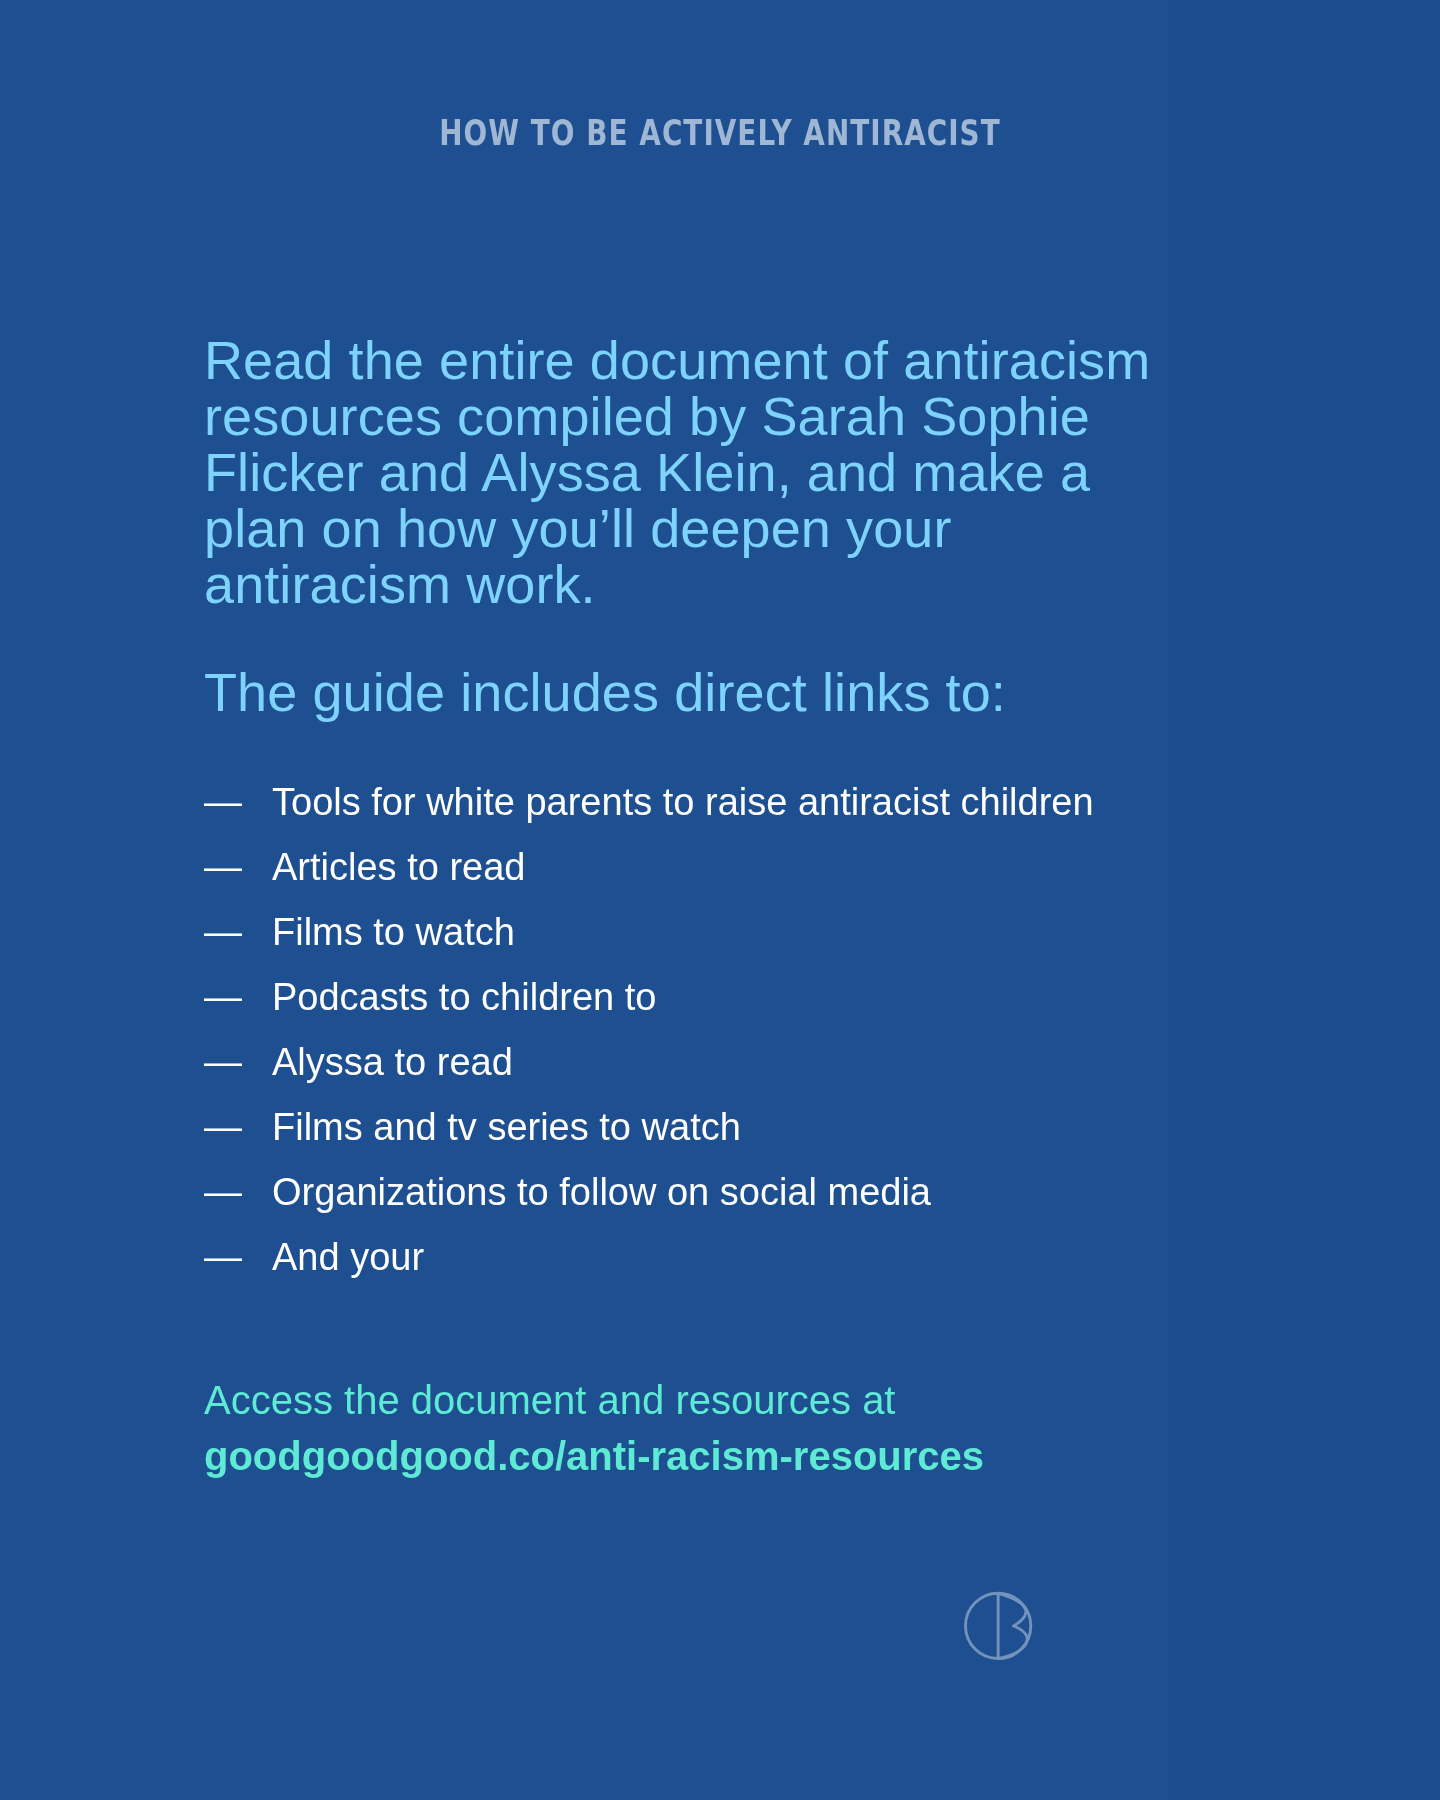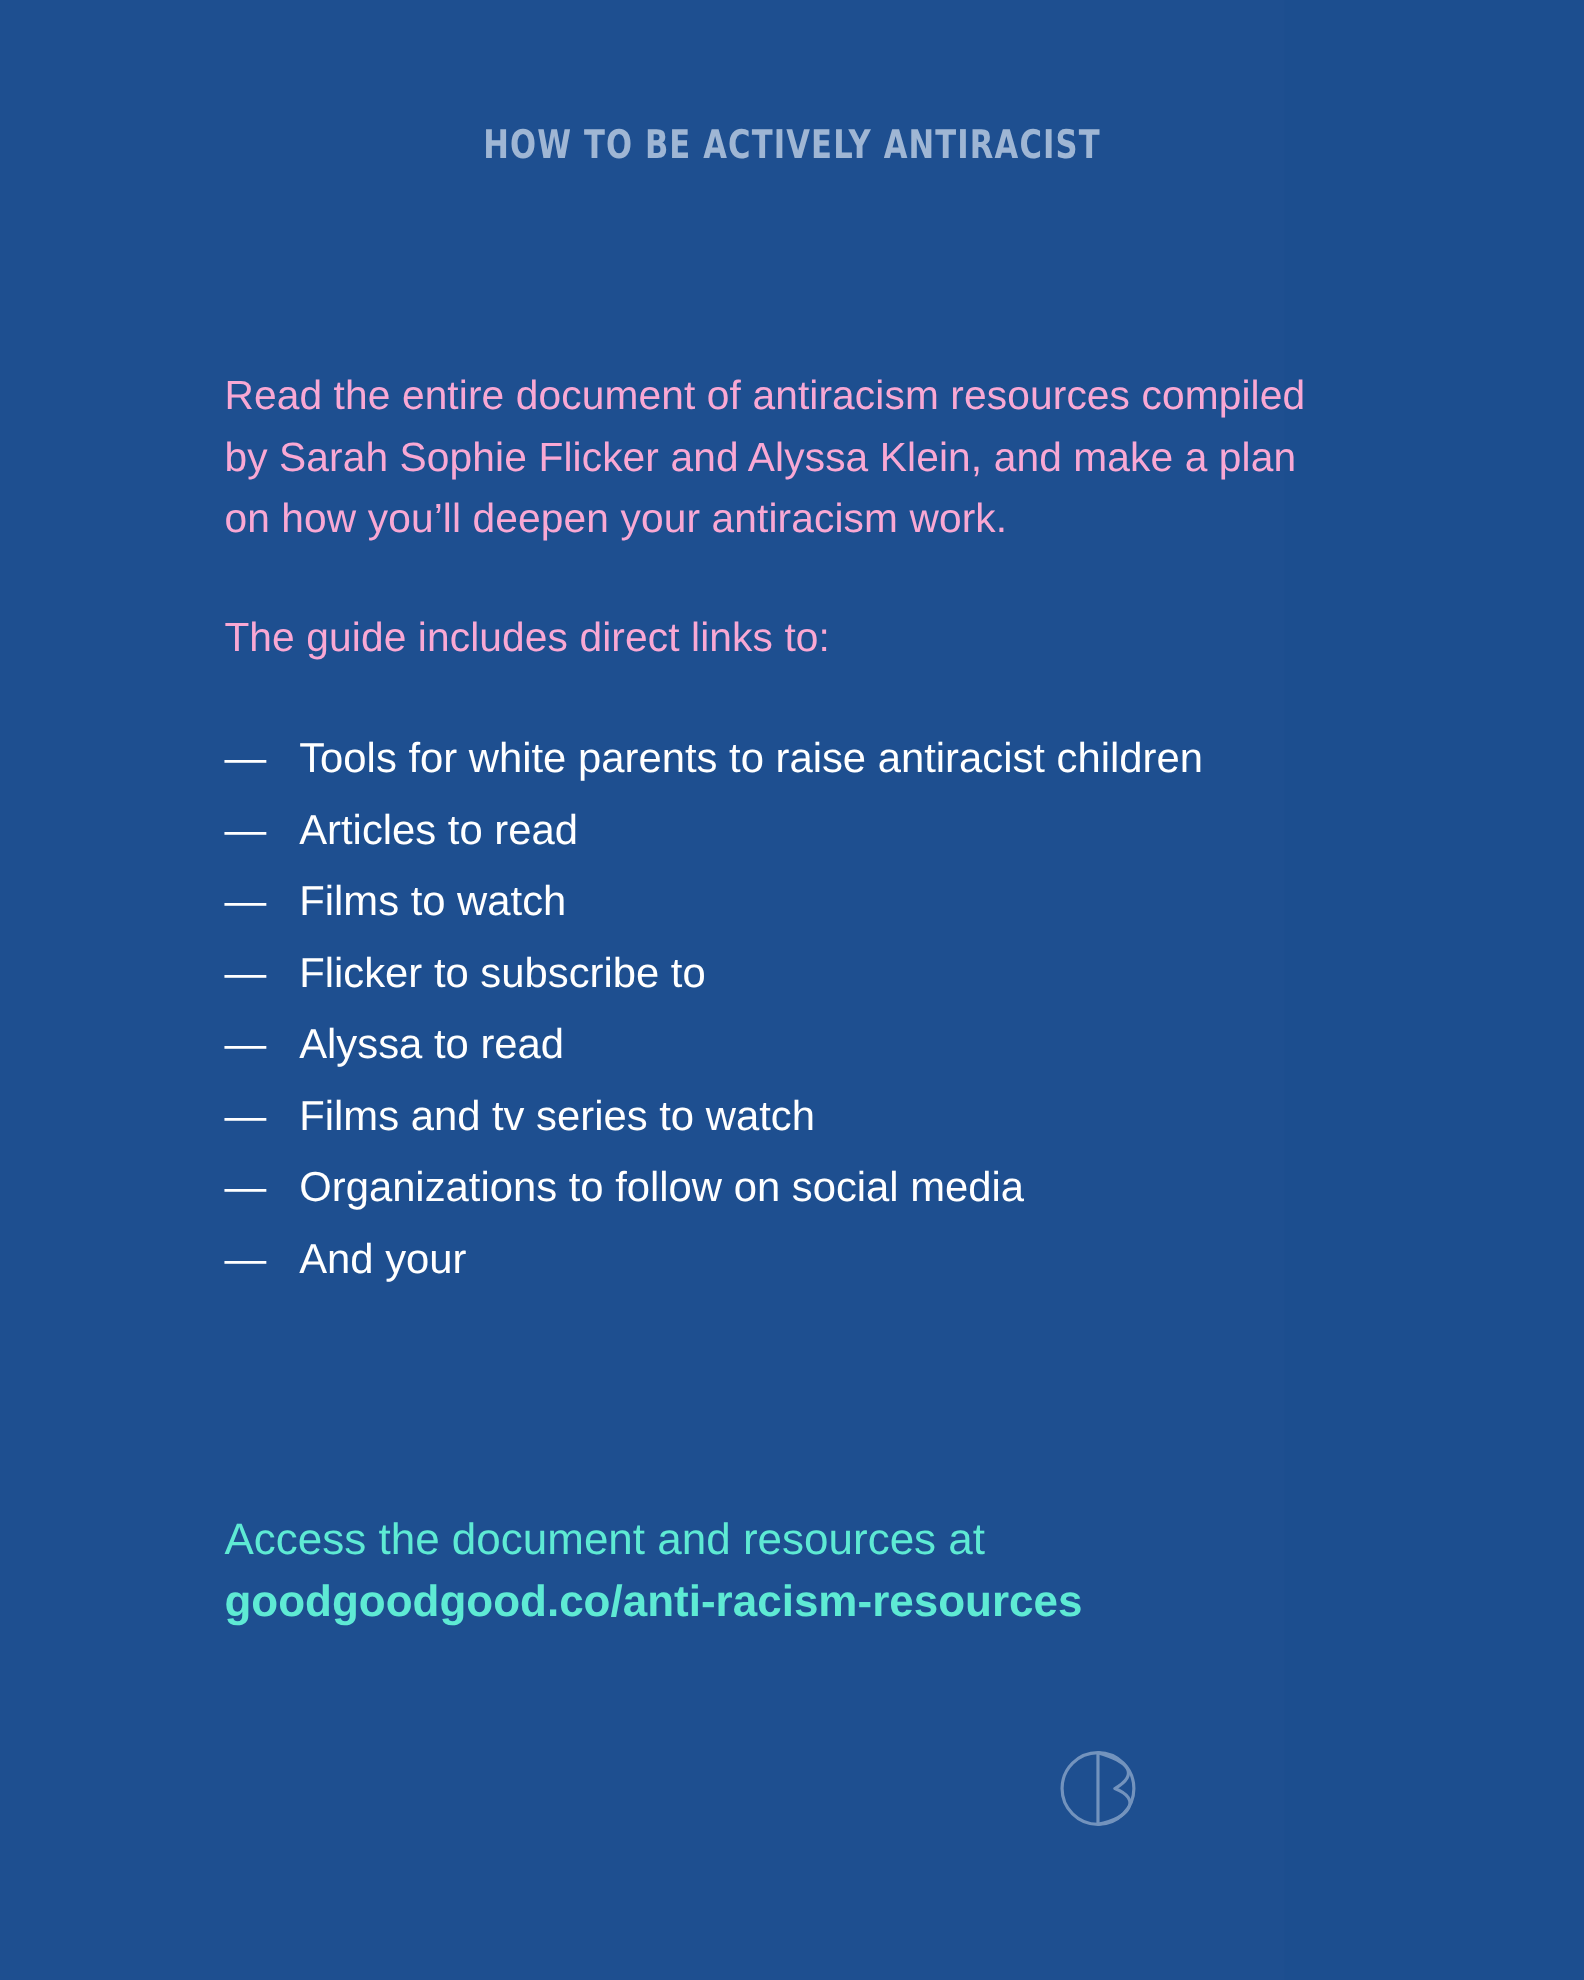--- a/index.html
+++ b/index.html
@@ -36,24 +36,24 @@
     transform: scaleX(0.86);
     transform-origin: center center;
   }
   .content {
     position: absolute;
     left: 204px;
     top: 332px;
     width: 1000px;
   }
   .para {
-    font-size: 37px;
+    font-size: 54px;
     line-height: 56px;
     font-weight: 400;
-    color: #f9a8d4;
+    color: #7dd3fc;
     letter-spacing: 0.1px;
     margin: 0 0 54px 0;
     max-width: 985px;
   }
   .para.intro {
     margin-bottom: 52px;
   }
   .para.lead-in {
   }
   .list {
@@ -124,21 +124,21 @@
       <li class="list-item">
         <span class="dash">—</span>
         <span class="item-text">Articles to read</span>
       </li>
       <li class="list-item">
         <span class="dash">—</span>
         <span class="item-text">Films to watch</span>
       </li>
       <li class="list-item">
         <span class="dash">—</span>
-        <span class="item-text">Flicker to subscribe to</span>
+        <span class="item-text">Podcasts to children to</span>
       </li>
       <li class="list-item">
         <span class="dash">—</span>
         <span class="item-text">Alyssa to read</span>
       </li>
       <li class="list-item">
         <span class="dash">—</span>
         <span class="item-text">Films and tv series to watch</span>
       </li>
       <li class="list-item">

